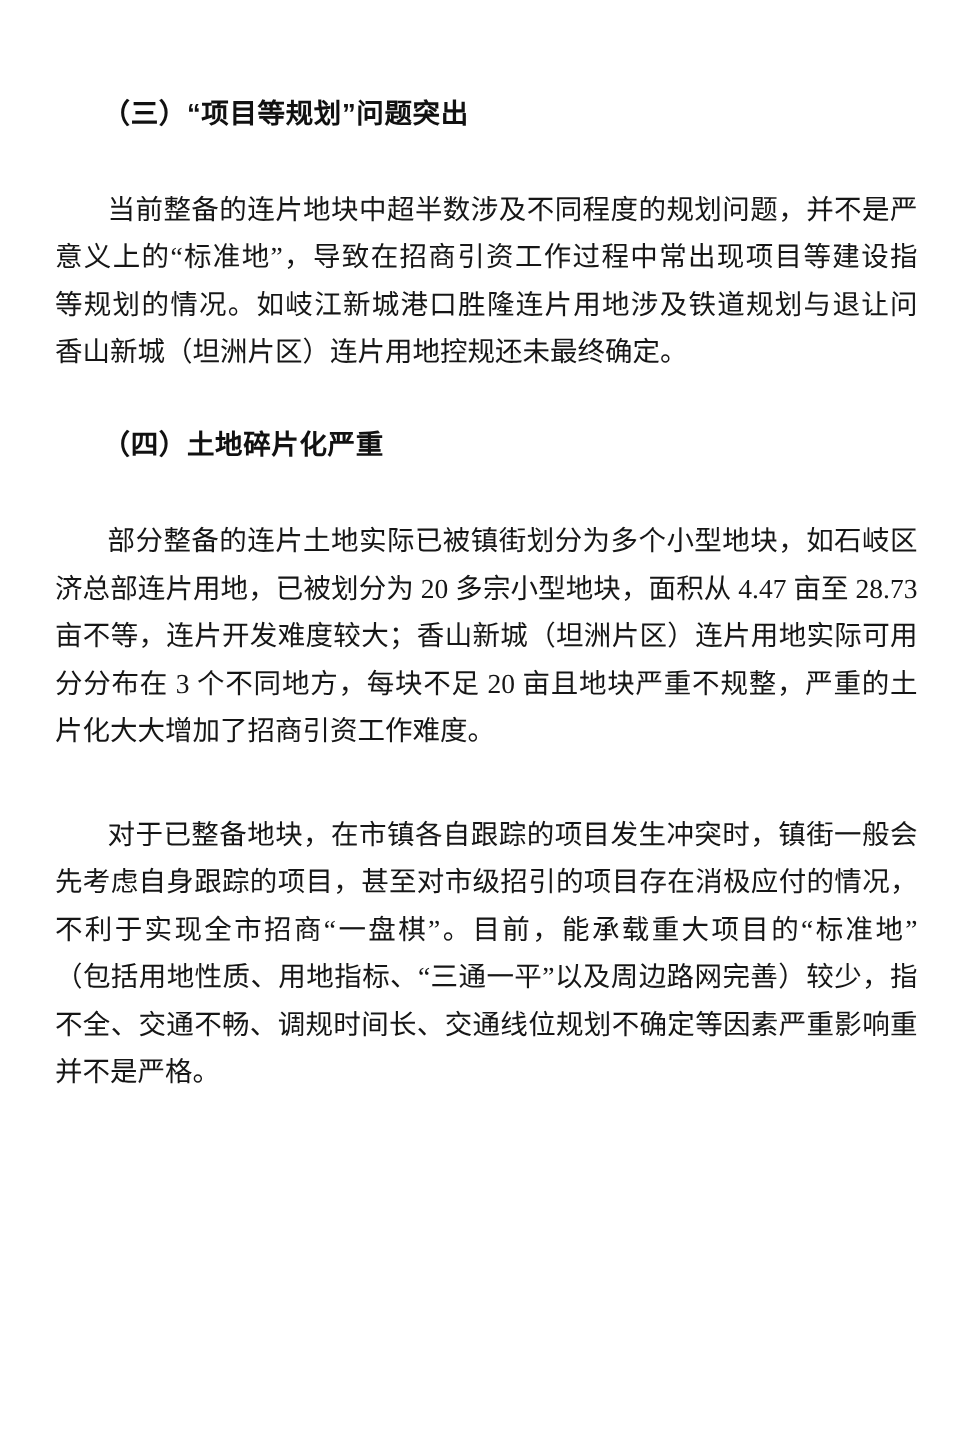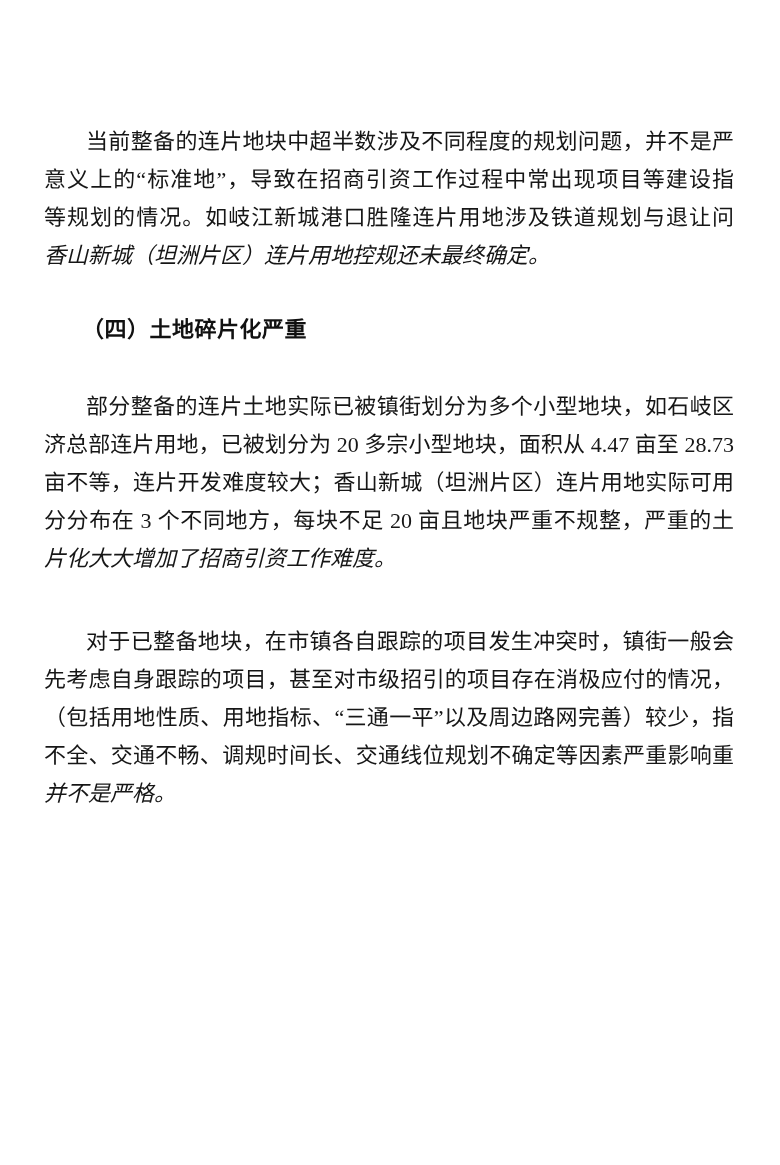--- a/index.html
+++ b/index.html
@@ -43,29 +43,29 @@
     text-align: justify;
     text-align-last: justify;
     overflow: hidden;
   }
   .text-line.first-line {
     text-indent: 42px;
   }
   .text-line.last-line {
     text-align: center;
     text-align-last: left;
-    font-style: italic;
   }
 </style>
 </head>
 <body>
 
 <div class="page">
 
   <section class="doc-section">
+    <h2 class="section-heading">（三）“项目等规划”问题突出</h2>
     <div class="paragraph">
       <div class="text-line first-line">当前整备的连片地块中超半数涉及不同程度的规划问题，并不是严格</div>
       <div class="text-line">意义上的“标准地”，导致在招商引资工作过程中常出现项目等建设指标、</div>
       <div class="text-line">等规划的情况。如岐江新城港口胜隆连片用地涉及铁道规划与退让问题，</div>
       <div class="text-line last-line">香山新城（坦洲片区）连片用地控规还未最终确定。</div>
     </div>
   </section>
 
   <section class="doc-section">
     <h2 class="section-heading">（四）土地碎片化严重</h2>
@@ -75,19 +75,20 @@
       <div class="text-line">亩不等，连片开发难度较大；香山新城（坦洲片区）连片用地实际可用部</div>
       <div class="text-line">分分布在 3 个不同地方，每块不足 20 亩且地块严重不规整，严重的土地碎</div>
       <div class="text-line last-line">片化大大增加了招商引资工作难度。</div>
     </div>
   </section>
 
   <section class="doc-section">
     <div class="paragraph">
       <div class="text-line first-line">对于已整备地块，在市镇各自跟踪的项目发生冲突时，镇街一般会优</div>
       <div class="text-line">先考虑自身跟踪的项目，甚至对市级招引的项目存在消极应付的情况，这</div>
+      <div class="text-line">不利于实现全市招商“一盘棋”。目前，能承载重大项目的“标准地”</div>
       <div class="text-line">（包括用地性质、用地指标、“三通一平”以及周边路网完善）较少，指标</div>
       <div class="text-line">不全、交通不畅、调规时间长、交通线位规划不确定等因素严重影响重大</div>
       <div class="text-line last-line">并不是严格。</div>
     </div>
   </section>
 
 </div>
 
 </body></html>

